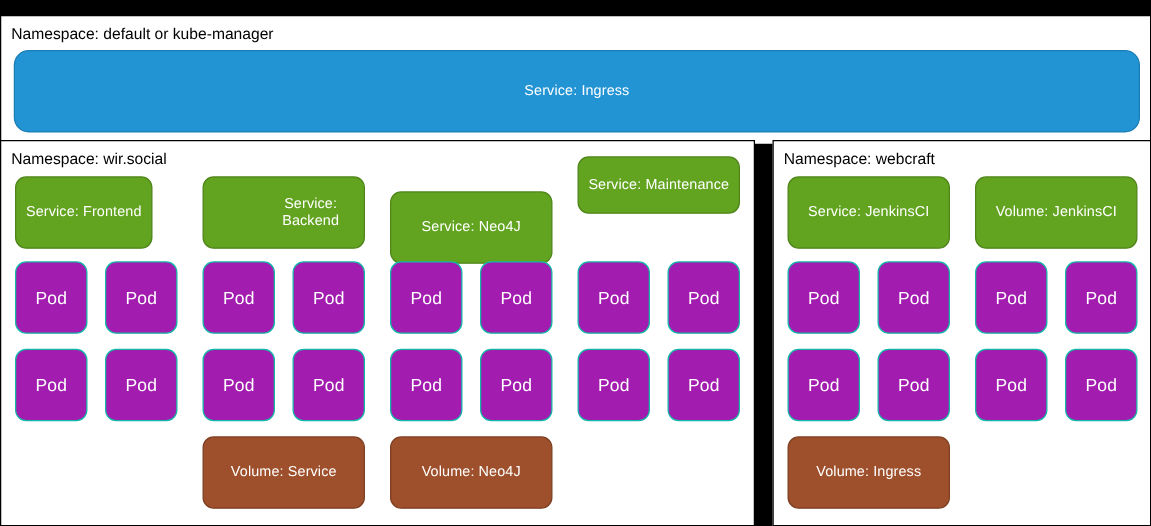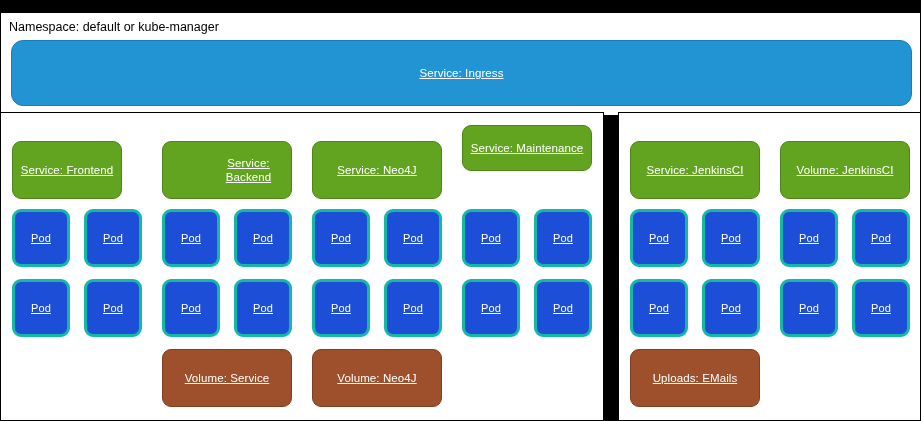--- a/index.html
+++ b/index.html
@@ -50,89 +50,90 @@
     display: flex;
     align-items: center;
     justify-content: center;
     text-align: center;
     color: #ffffff;
     font-size: 11.5px;
     line-height: 14px;
     letter-spacing: 0.1px;
     padding: 2px 4px;
     overflow: hidden;
-    text-decoration: underline;
   }
 
   .node.ingress {
     background: #2294D4;
     border: 1px solid #1A7DB5;
     border-radius: 12px;
   }
   .node.service {
     background: #62A420;
     border: 1px solid #4F8419;
   }
   .node.pod {
-    background: #1d4ed8;
-    border: 3px solid #14b8a6;
-    font-size: 11px;
+    background: #a21caf;
+    border: 1px solid #14b8a6;
+    font-size: 14px;
   }
   .node.volume {
     background: #9E4F2B;
     border: 1px solid #7E3F22;
   }
 </style>
 </head>
 <body>
 
 <div id="diagram">
 
   <div class="ns-panel" id="ns-top">
     <div class="ns-label">Namespace: default or kube-manager</div>
     <div class="node ingress" style="left:10px; top:27px; width:901px; height:66px;">Service: Ingress</div>
   </div>
 
   <div class="ns-panel" id="ns-left">
+    <div class="ns-label">Namespace: wir.social</div>
 
     <div class="node service" style="left:11px; top:28px; width:110px; height:58px;">Service: Frontend</div>
     <div class="node pod" style="left:11px; top:96px; width:58px; height:58px;">Pod</div>
     <div class="node pod" style="left:83px; top:96px; width:58px; height:58px;">Pod</div>
     <div class="node pod" style="left:11px; top:166px; width:58px; height:58px;">Pod</div>
     <div class="node pod" style="left:83px; top:166px; width:58px; height:58px;">Pod</div>
 
     <div class="node service" style="left:161px; top:28px; width:130px; height:58px;padding-left:47px;">Service: Backend</div>
     <div class="node pod" style="left:161px; top:96px; width:58px; height:58px;">Pod</div>
     <div class="node pod" style="left:233px; top:96px; width:58px; height:58px;">Pod</div>
     <div class="node pod" style="left:161px; top:166px; width:58px; height:58px;">Pod</div>
     <div class="node pod" style="left:233px; top:166px; width:58px; height:58px;">Pod</div>
     <div class="node volume" style="left:161px; top:236px; width:130px; height:58px;">Volume: Service</div>
 
-    <div class="node service" style="left:311px; top:28px; width:130px; height:58px;">Service: Neo4J</div>
+    <div class="node service" style="left:311px; top:40px; width:130px; height:58px;">Service: Neo4J</div>
     <div class="node pod" style="left:311px; top:96px; width:58px; height:58px;">Pod</div>
     <div class="node pod" style="left:383px; top:96px; width:58px; height:58px;">Pod</div>
     <div class="node pod" style="left:311px; top:166px; width:58px; height:58px;">Pod</div>
     <div class="node pod" style="left:383px; top:166px; width:58px; height:58px;">Pod</div>
     <div class="node volume" style="left:311px; top:236px; width:130px; height:58px;">Volume: Neo4J</div>
 
     <div class="node service" style="left:461px; top:12px; width:130px; height:46px;">Service: Maintenance</div>
     <div class="node pod" style="left:461px; top:96px; width:58px; height:58px;">Pod</div>
     <div class="node pod" style="left:533px; top:96px; width:58px; height:58px;">Pod</div>
     <div class="node pod" style="left:461px; top:166px; width:58px; height:58px;">Pod</div>
     <div class="node pod" style="left:533px; top:166px; width:58px; height:58px;">Pod</div>
   </div>
 
   <div class="ns-panel" id="ns-right">
+    <div class="ns-label">Namespace: webcraft</div>
 
     <div class="node service" style="left:11px; top:28px; width:130px; height:58px;">Service: JenkinsCI</div>
     <div class="node pod" style="left:11px; top:96px; width:58px; height:58px;">Pod</div>
     <div class="node pod" style="left:83px; top:96px; width:58px; height:58px;">Pod</div>
     <div class="node pod" style="left:11px; top:166px; width:58px; height:58px;">Pod</div>
     <div class="node pod" style="left:83px; top:166px; width:58px; height:58px;">Pod</div>
-    <div class="node volume" style="left:11px; top:236px; width:130px; height:58px;">Uploads: EMails</div>
+    <div class="node volume" style="left:11px; top:236px; width:130px; height:58px;">Volume: Ingress</div>
 
     <div class="node service" style="left:161px; top:28px; width:130px; height:58px;">Volume: JenkinsCI</div>
     <div class="node pod" style="left:161px; top:96px; width:58px; height:58px;">Pod</div>
     <div class="node pod" style="left:233px; top:96px; width:58px; height:58px;">Pod</div>
     <div class="node pod" style="left:161px; top:166px; width:58px; height:58px;">Pod</div>
     <div class="node pod" style="left:233px; top:166px; width:58px; height:58px;">Pod</div>
   </div>
 
 </div>
 

